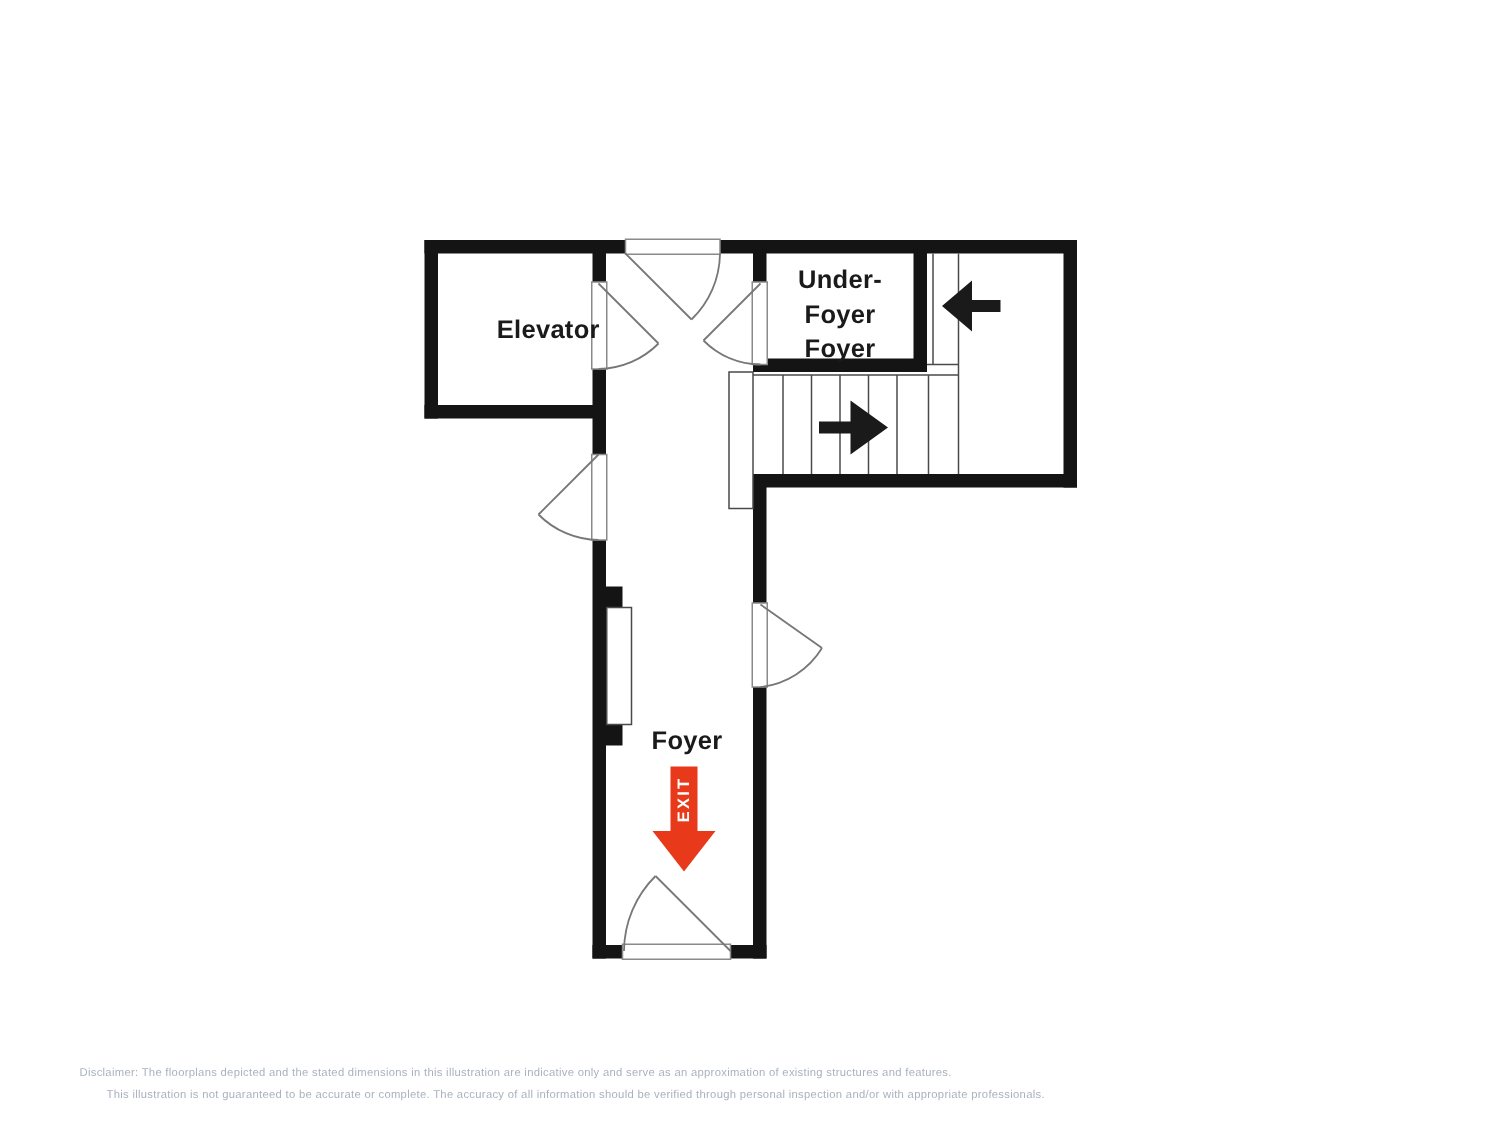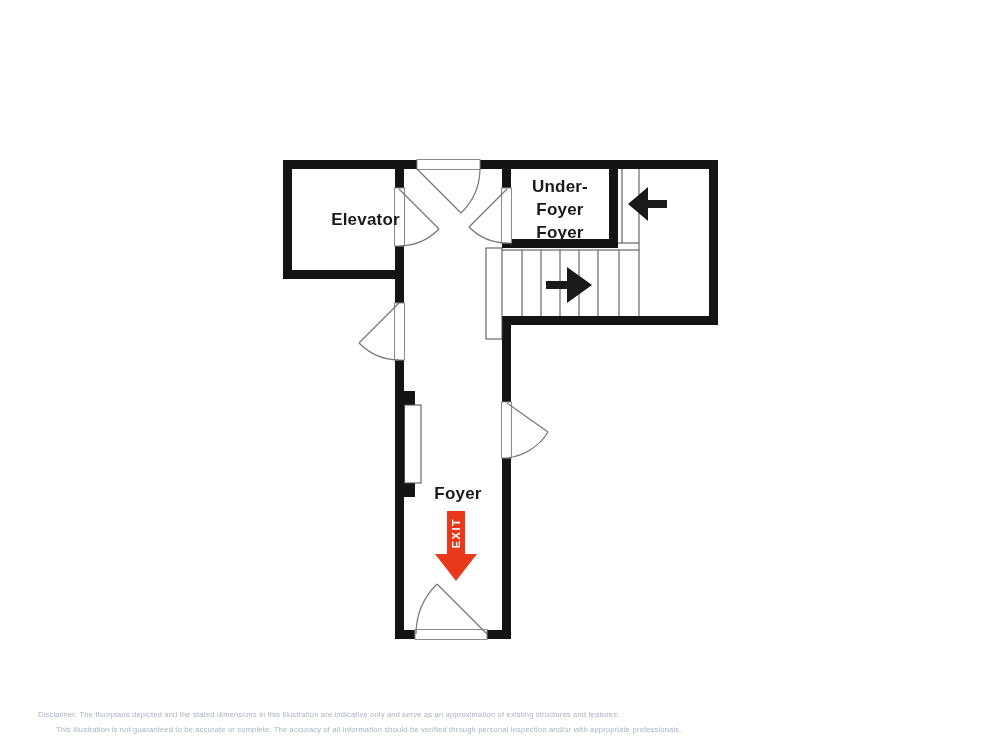--- a/index.html
+++ b/index.html
@@ -15,21 +15,21 @@
   #elevator-label{left:292px;top:208px;width:103px;margin-left:22px;}
   #closet-label{left:511px;top:175px;width:98px;border-radius:19px;}
   #foyer-label{left:404px;top:482px;width:108px;}
   #exit-label{
     position:absolute;left:434px;top:525px;width:44px;height:16px;
     transform:rotate(-90deg);transform-origin:center;
     color:#fff;font-weight:bold;font-size:11px;letter-spacing:1.5px;
     text-align:center;line-height:16px;
   }
   .disclaimer{
-    position:absolute;left:13px;color:#a9b2bf;font-size:7.5px;letter-spacing:.2px;padding-left:25px;
+    position:absolute;left:28px;color:#a9b2bf;font-size:7.5px;letter-spacing:.2px;padding-left:25px;
   }
   #disclaimer-1{top:710px;}
   #disclaimer-2{top:725px;margin-left:18px;}
 </style>
 </head>
 <body>
 
 <div id="canvas">
 
   <svg id="plan-svg" width="1000" height="750" viewBox="0 0 1000 750">

